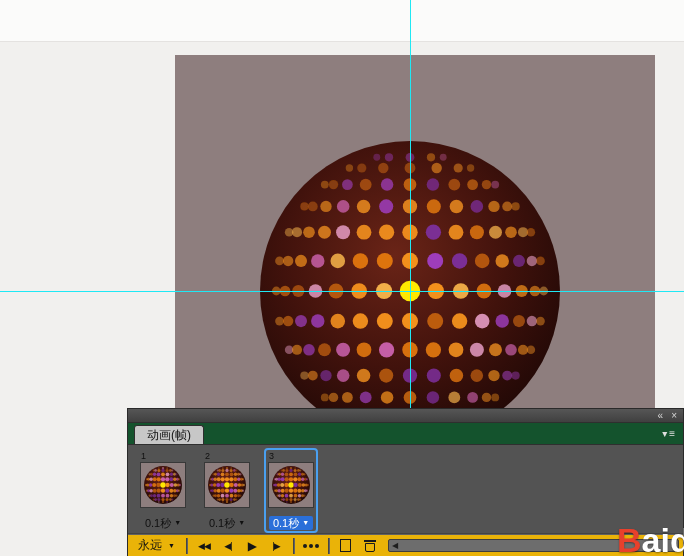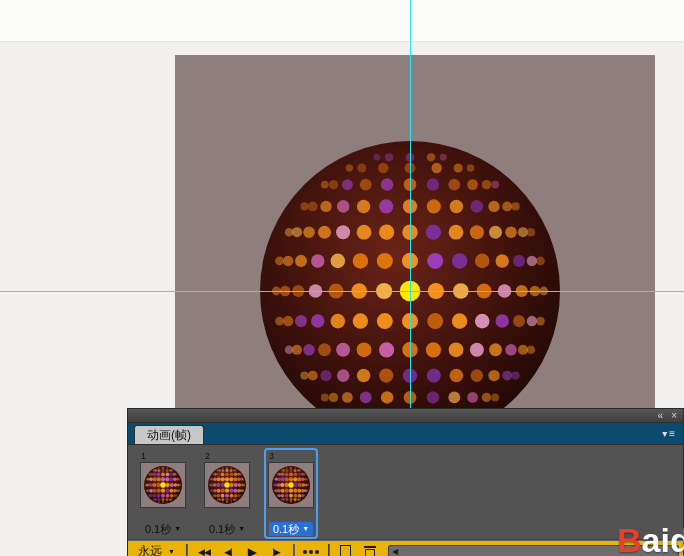--- a/index.html
+++ b/index.html
@@ -10,30 +10,30 @@
 
 #canvas{position:absolute;left:175px;top:55px;width:480px;height:354px;background:#8e7e7e;overflow:hidden}
 #sphere-main{position:absolute;left:80px;top:81px}
 
 #guide-h{position:absolute;left:0;top:291px;width:684px;height:1px;background:#1fe8f4;z-index:5}
 #guide-v{position:absolute;left:410px;top:0;width:1px;height:409px;background:#1fe8f4;z-index:5}
 
 #panel{position:absolute;left:127px;top:408px;width:557px;height:148px;background:#535353;border:1px solid #2a2a2a;z-index:10;display:flex;flex-direction:column}
 .ph{height:14px;background:linear-gradient(#565656,#404040);display:flex;justify-content:flex-end;align-items:center;gap:8px;padding-right:6px;border-bottom:1px solid #2f2f2f;flex:none}
 .ph-ic{color:#d6d6d6;font-size:10px;line-height:10px;cursor:pointer}
-.tabrow{height:22px;background:#0c4a6e;display:flex;align-items:flex-end;padding-left:6px;border-bottom:1px solid #2f2f2f;flex:none}
+.tabrow{height:22px;background:#14532d;display:flex;align-items:flex-end;padding-left:6px;border-bottom:1px solid #2f2f2f;flex:none}
 .tab{background:#c7c7c7;color:#141414;font-size:12px;line-height:18px;height:19px;padding:0 12px;border-radius:3px 3px 0 0;border:1px solid #2e2e2e;border-bottom:none;cursor:pointer;white-space:nowrap}
 .menu{margin-left:auto;margin-right:8px;color:#e0e0e0;font-size:10px;display:flex;align-items:center;gap:2px;height:100%;cursor:pointer}
 
 .frames{flex:1;display:flex;align-items:flex-start;padding:3px 0 0 8px;gap:10px}
 .frame{display:flex;flex-direction:column;align-items:center;border:2px solid transparent;border-radius:4px;padding:1px 2px;cursor:pointer}
 .frame.selected{border-color:#4aa0f0}
 .fnum{align-self:flex-start;color:#101010;font-size:9px;line-height:11px;margin-left:1px}
 .fthumb{width:46px;height:46px;background:#8e7e7e;border:1px solid #383838;overflow:hidden}
-.ftime{margin-top:14px;display:flex;align-items:flex-end;gap:3px;font-size:11px;color:#101010;padding:0 4px;border-radius:2px;line-height:14px;cursor:pointer}
+.ftime{margin-top:8px;display:flex;align-items:flex-end;gap:3px;font-size:11px;color:#101010;padding:0 4px;border-radius:2px;line-height:14px;cursor:pointer}
 .frame.selected .ftime{background:#2a6fd9;color:#fff}
 .tarr{font-size:7px}
 
 .bbar{height:24px;background:#eab308;border-top:1px solid #434343;box-shadow:inset 0 1px 0 #616161;display:flex;align-items:center;padding:0 4px 0 8px;flex:none}
 .loop{display:flex;align-items:center;gap:6px;color:#101010;font-size:12px;cursor:pointer;padding:0 6px 0 2px;white-space:nowrap}
 .larr{font-size:7px}
 .sep{width:1px;height:16px;background:#454545;box-shadow:1px 0 0 #636363;margin:0 5px;flex:none}
 .pbtn{background:none;border:none;color:#151515;font-size:9px;width:24px;height:20px;display:flex;align-items:center;justify-content:center;cursor:pointer;font-family:inherit;letter-spacing:-1px}
 .pbtn.play{font-size:12px}
 .tween{gap:2px;letter-spacing:0}

